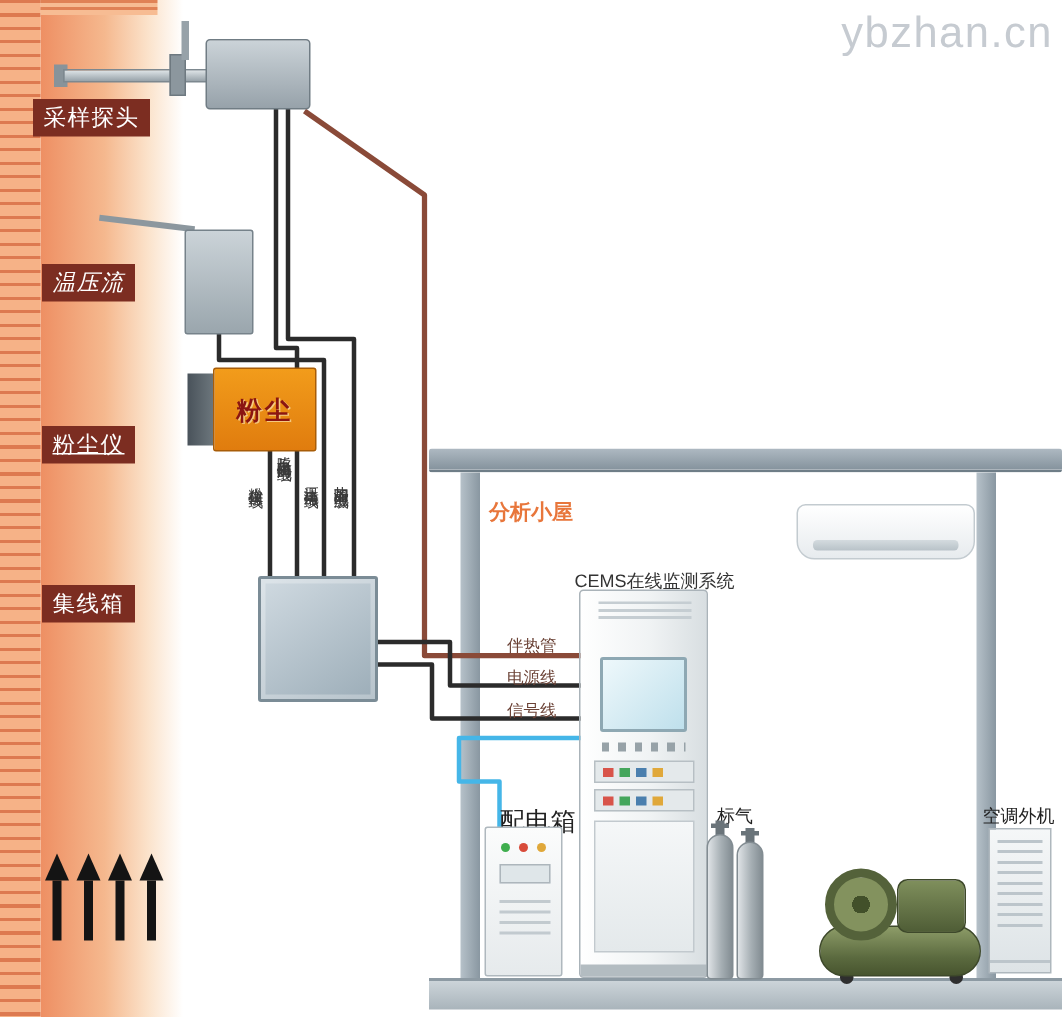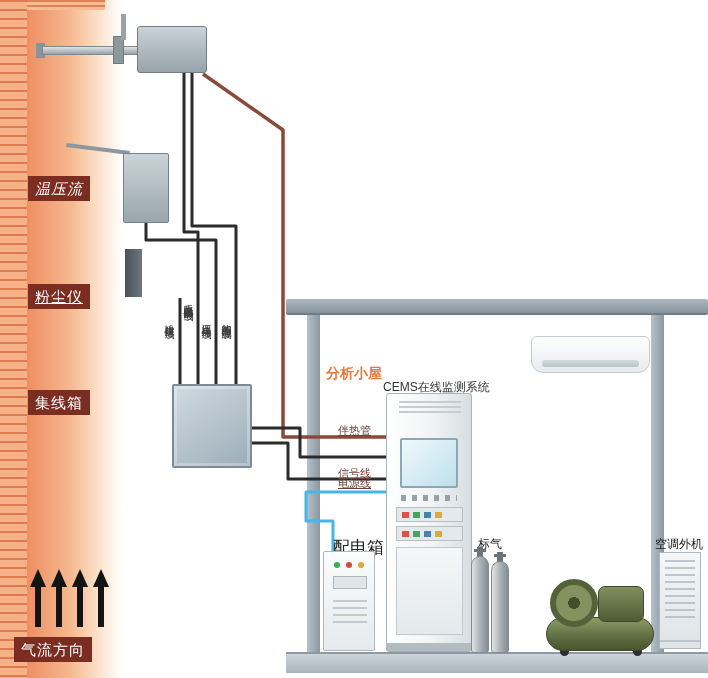--- a/index.html
+++ b/index.html
@@ -64,28 +64,28 @@
 
   
   .vlabel { writing-mode:vertical-rl; text-orientation:upright; font-size:10px; line-height:1.1;
     letter-spacing:1px; color:#3a3a3a; z-index:4; }
   #vl-dust   { left:164px; top:316px; }
   #vl-blow   { left:183px; top:296px; }
   #vl-tpf    { left:201px; top:316px; }
   #vl-heater { left:221px; top:316px; }
 
   
-  .wlabel { font-size:11px; color:#6b4236; z-index:4; white-space:nowrap;text-decoration:underline; }
+  .wlabel { font-size:11px; color:#6b4236; z-index:4; white-space:nowrap; }
   #wl-heattrace { left:338px; top:423px; }
-  #wl-power { left:338px; top:444px;margin-top:32px; }
+  #wl-power { left:338px; top:444px; }
   #wl-signal { left:338px; top:466px; }
 
   
   #shed-title { left:326px; top:333px; font-size:14px; font-weight:bold;
-    color:var(--shed-title-color,#e8763b); z-index:3;margin-top:32px; }
+    color:var(--shed-title-color,#e8763b); z-index:3; }
   #ac-indoor { left:531px; top:336px; width:119px; height:37px; z-index:3;
     background:linear-gradient(180deg,#ffffff,#e7ebee); border:1px solid #c3cbd0; border-radius:6px 6px 12px 12px; }
   #ac-indoor-vent { left:10px; right:10px; bottom:5px; height:7px;
     background:linear-gradient(180deg,#d4dbdf,#b8c2c8); border-radius:3px; }
   #cems-label { left:383px; top:379px; font-size:12px; color:#333; z-index:3; white-space:nowrap; }
   #cems-cabinet { left:386px; top:393px; width:86px; height:259px; z-index:3;
     background:linear-gradient(90deg,#ffffff 0%,#f0f3f4 55%,#d8dee1 100%);
     border:1px solid #aab3b9; border-radius:3px; }
   .cab-vent { left:12px; top:7px; width:62px; height:12px;
     background:repeating-linear-gradient(180deg,#c5cdd2 0 2px,transparent 2px 5px); }
@@ -178,26 +178,27 @@
   </svg>
 
   <div class="dev" id="probe-tip"></div>
   <div class="dev" id="probe-rod"></div>
   <div class="dev" id="probe-flange"></div>
   <div class="dev" id="probe-stem"></div>
   <div class="dev" id="probe-box"></div>
   <div class="dev" id="tpf-rod"></div>
   <div class="dev" id="tpf-box"></div>
   <div class="dev" id="dust-mount"></div>
+  <div class="dev" id="dust-box">粉尘</div>
   <div class="dev" id="junction-box"></div>
 
+  <div class="tag" id="tag-probe">采样探头</div>
   <div class="tag" id="tag-tpf">温压流</div>
   <div class="tag" id="tag-dust">粉尘仪</div>
   <div class="tag" id="tag-junction">集线箱</div>
-  <div class="tag" id="tag-airflow">气流方向</div>
 
   <div class="vlabel" id="vl-dust">粉尘仪信号线</div>
   <div class="vlabel" id="vl-blow">反吹电磁阀供电线</div>
   <div class="vlabel" id="vl-tpf">温压流信号线</div>
   <div class="vlabel" id="vl-heater">加热圈电源线</div>
 
   <div class="wlabel" id="wl-heattrace">伴热管</div>
   <div class="wlabel" id="wl-power">电源线</div>
   <div class="wlabel" id="wl-signal">信号线</div>
 
@@ -243,14 +244,15 @@
   <div id="ac-outdoor">
     <div id="ac-outdoor-grille"></div>
     <div id="ac-outdoor-foot"></div>
   </div>
 
   <div class="up-arrow" id="arrow1"></div>
   <div class="up-arrow" id="arrow2"></div>
   <div class="up-arrow" id="arrow3"></div>
   <div class="up-arrow" id="arrow4"></div>
 
+  <div id="watermark">ybzhan.cn</div>
 
 </div>
 
 </body></html>

